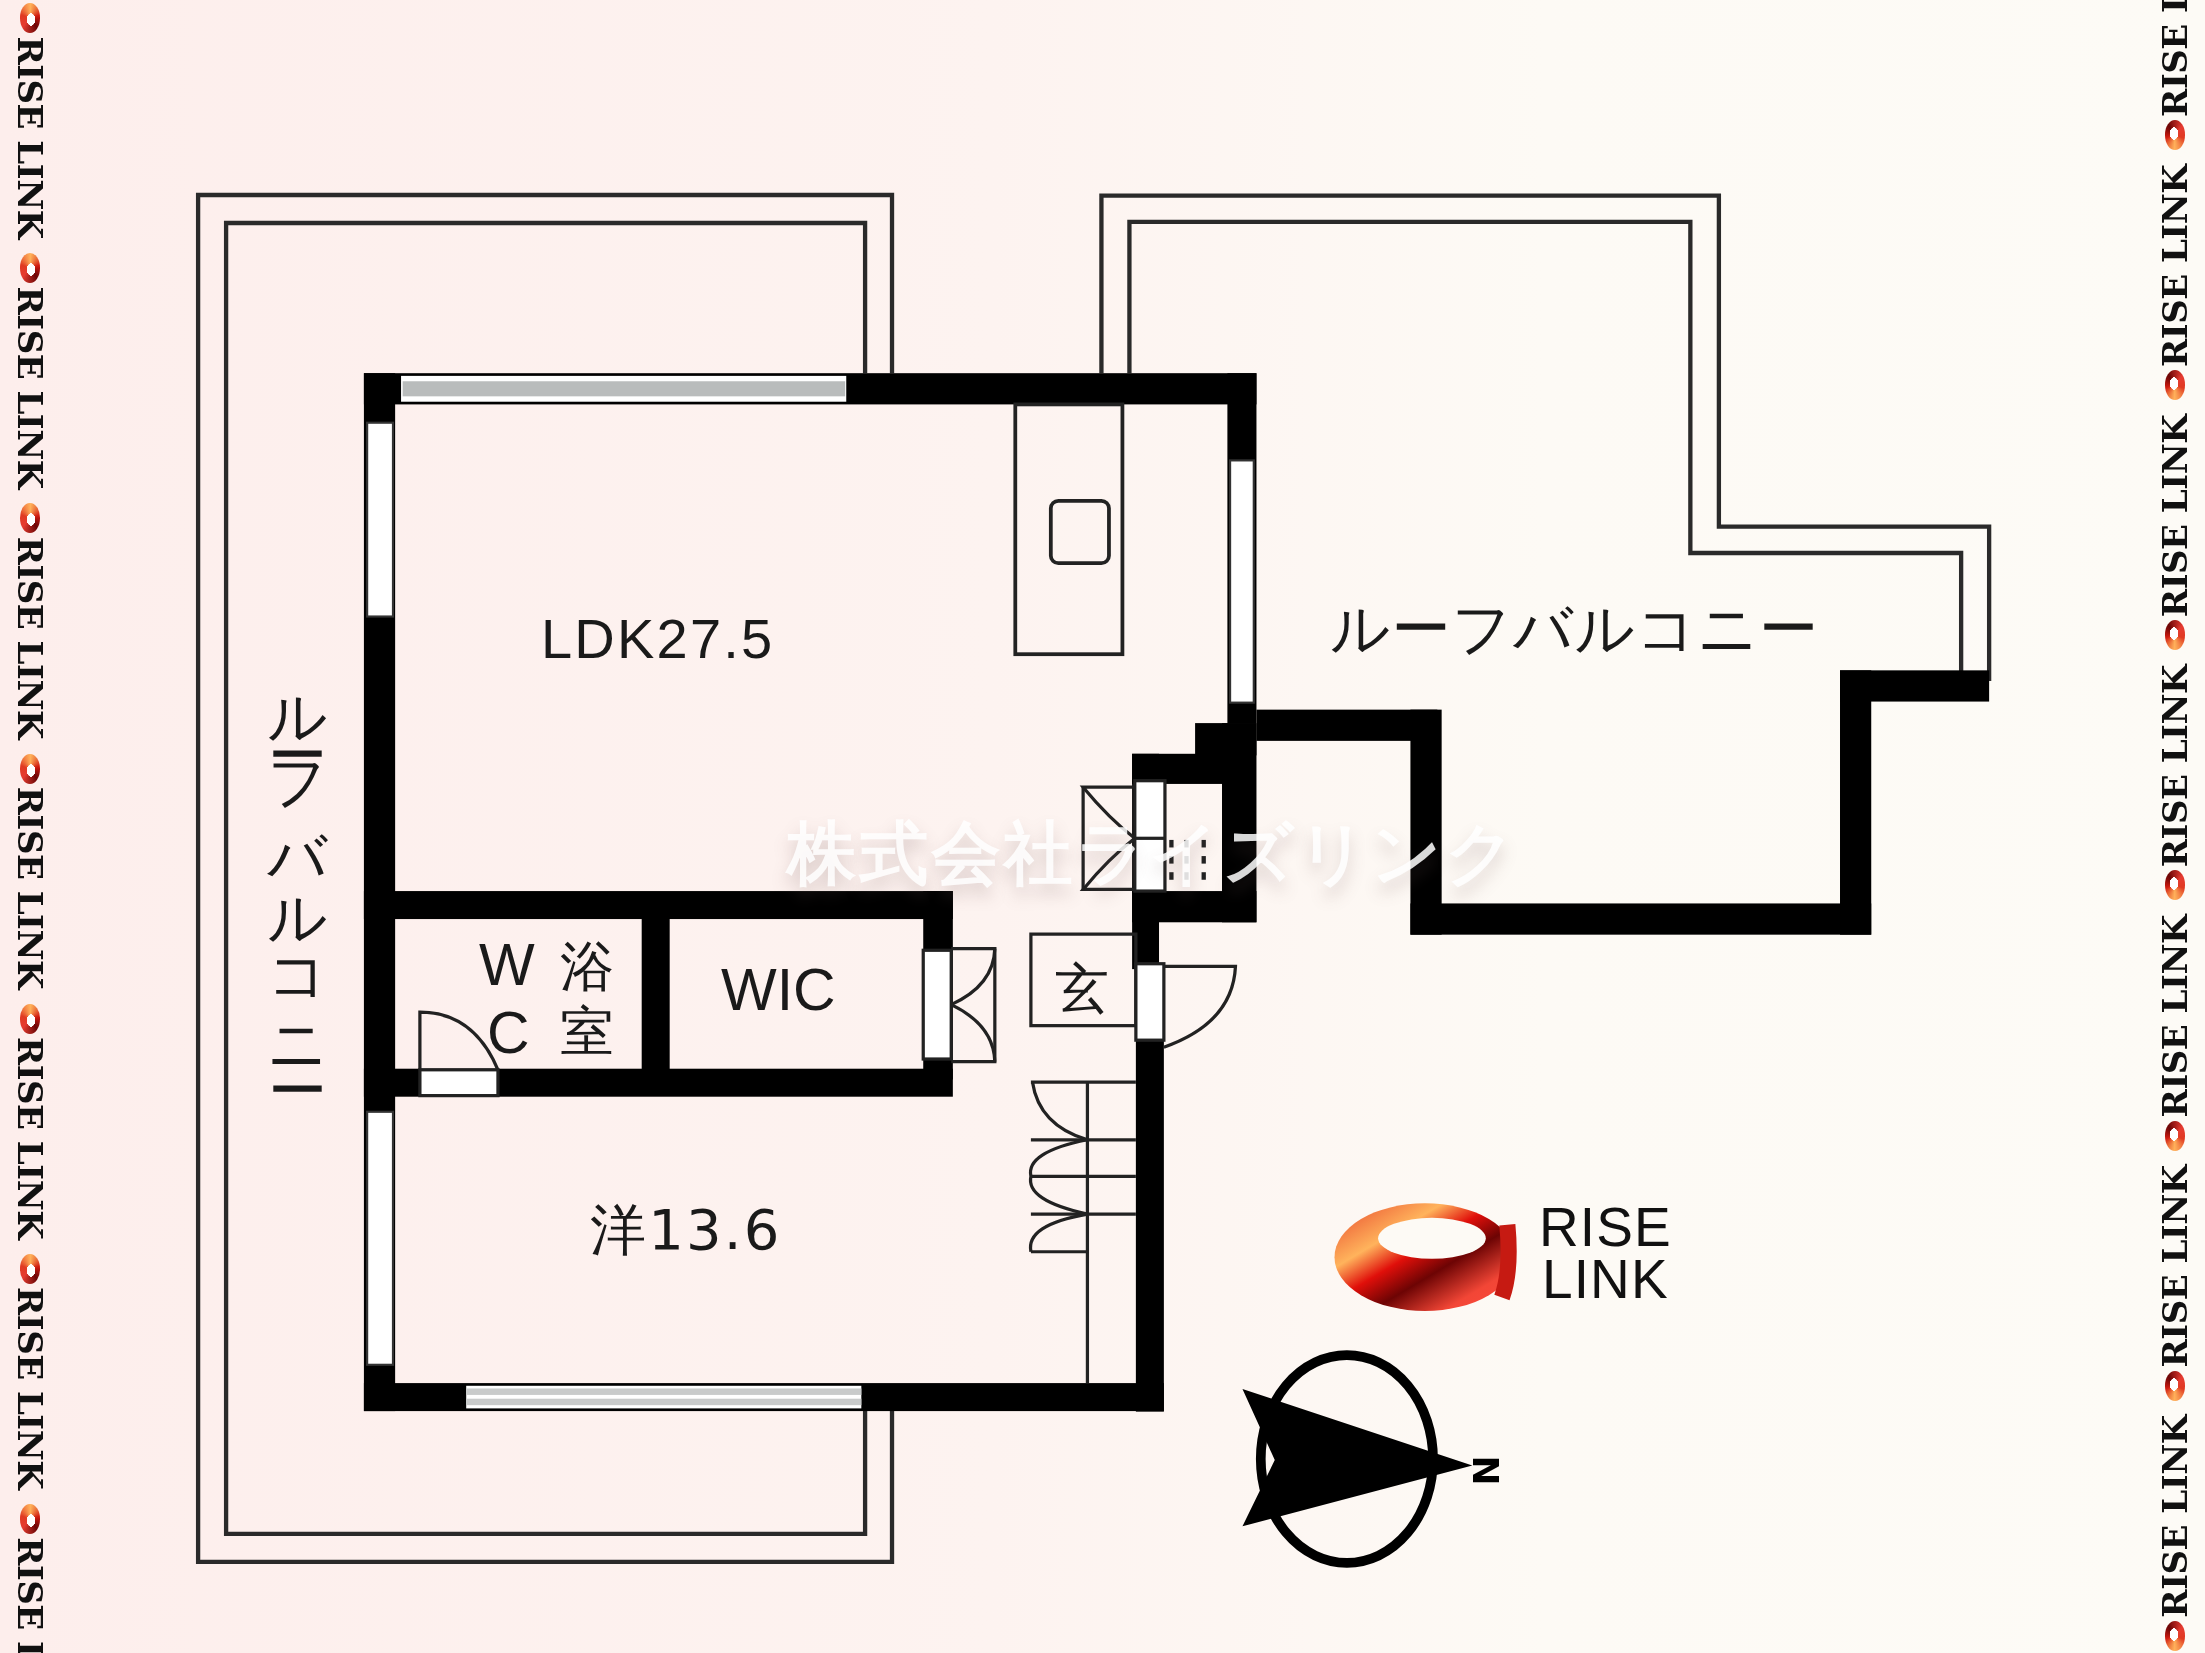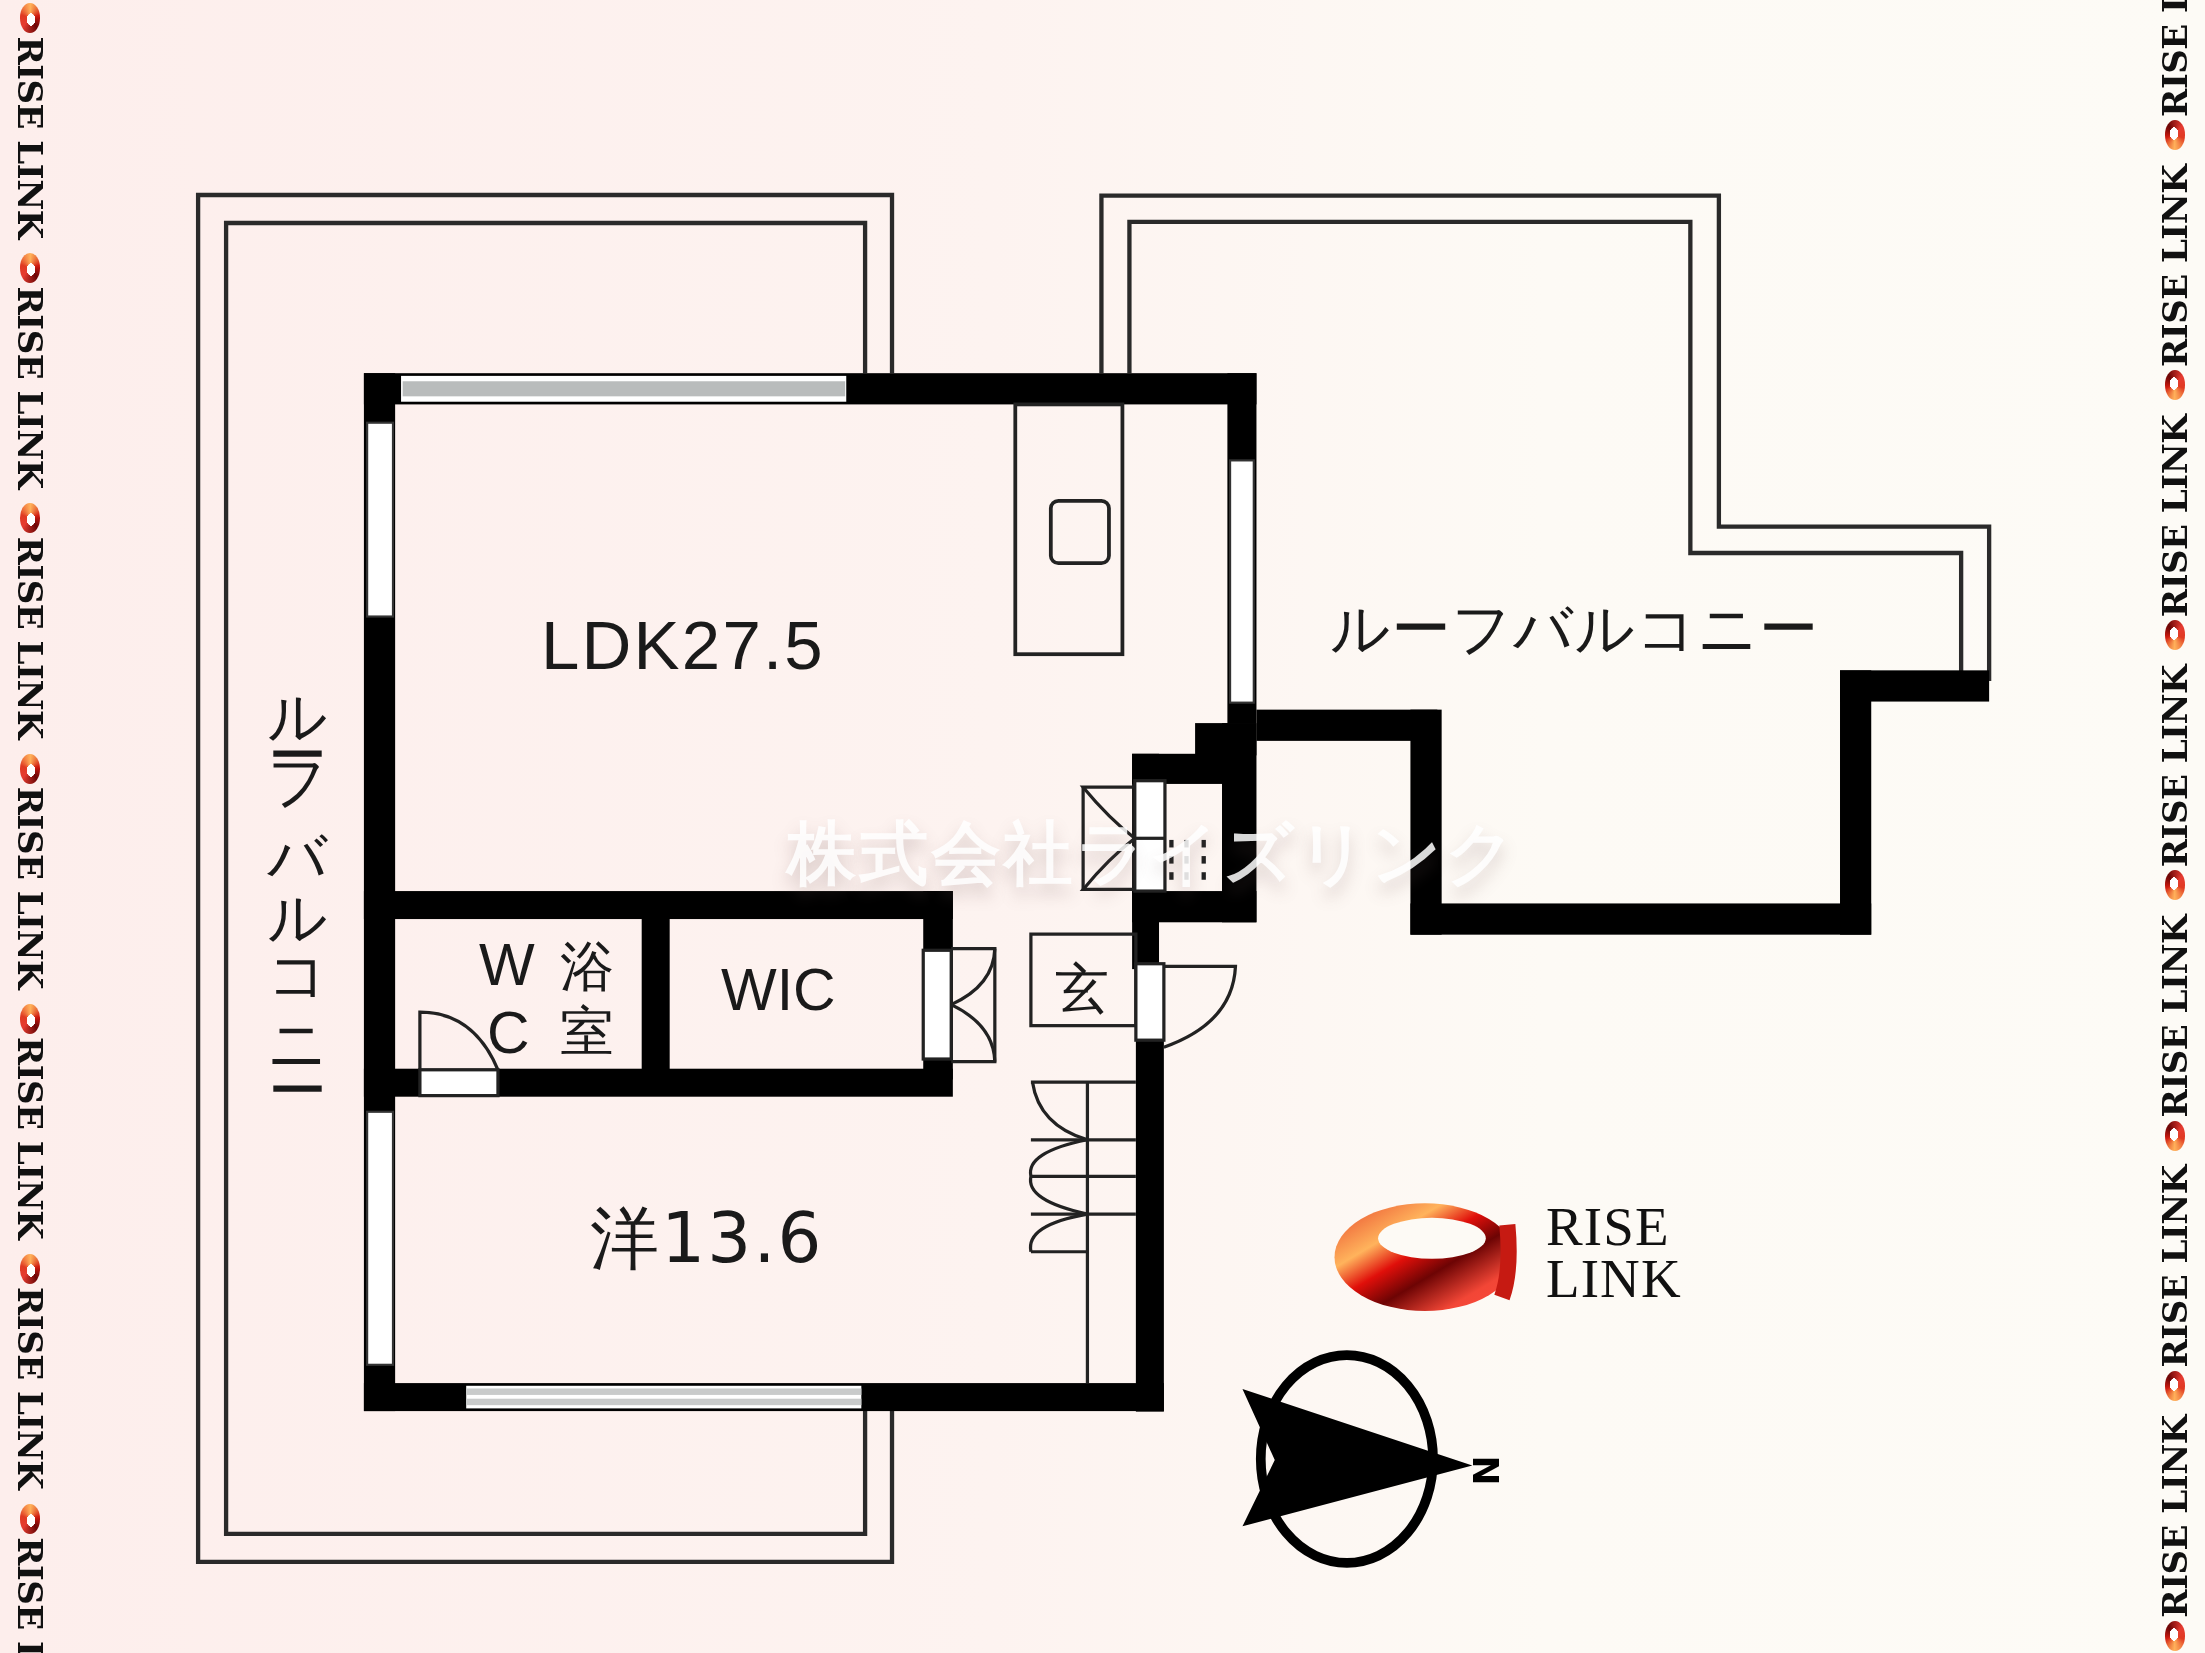--- a/index.html
+++ b/index.html
@@ -15,30 +15,30 @@
                  white-space:nowrap; font-family:"DejaVu Serif", serif; font-weight:bold;
                  font-size:34px; line-height:59px; color:#111; letter-spacing:-0.5px; }
   .left .strip-inner { transform-origin:0 0; transform: translate(59px,0) rotate(90deg); }
   .right .strip-inner { transform-origin:0 0; transform: translate(0,1654px) rotate(-90deg); }
   .strip-inner .unit { display:inline-block; }
   .ring-mini { display:inline-block; width:30px; height:20.5px; border-radius:50%;
                background: radial-gradient(ellipse at 55% 45%, #ffffff 0 26%, transparent 27%),
                            conic-gradient(from 200deg, #e03a22, #ffb15a, #d11b10, #6a0505, #e63b30, #e03a22);
                vertical-align:middle; margin:0 3.2px; position:relative; top:-3.2px; }
   .label { position:absolute; color:#1a1a1a; white-space:nowrap; }
-  .room-lg { font-family:"Liberation Sans", sans-serif; font-size:69px; letter-spacing:2.2px;text-align:center; }
+  .room-lg { font-family:"Liberation Sans", sans-serif; font-size:56px; letter-spacing:2.2px;text-align:center; }
   .room-md { font-family:"Liberation Sans", sans-serif; font-size:59px; }
   .jp { font-family:"DejaVu Sans", sans-serif; }
   .balcony-h { font-size:59px; letter-spacing:1.1px; }
   .balcony-v { font-size:59px; writing-mode: vertical-rl; line-height:1; }
   .watermark { position:absolute; left:775px; top:808px; font-size:69px; color:rgba(255,255,255,0.85);
                font-weight:bold; text-shadow: 0 9.7px 16px rgba(120,90,90,0.25); letter-spacing:3.2px;margin-left:12px; }
   .brand { position:absolute; left:1368px; top:1201px; }
-  .brand-text { position:absolute; left:178px; top:0; font-family:Liberation Serif, serif; font-size:55px;
-                line-height:52px; color:#111; letter-spacing:1.1px; }
+  .brand-text { position:absolute; left:171px; top:0; font-family:Liberation Sans, sans-serif; font-size:55px;
+                line-height:52px; color:#111; letter-spacing:1.1px;text-align:center; }
   .compass-n { position:absolute; left:1470px; top:1450px; font-family:"DejaVu Sans", sans-serif;
                font-weight:bold; font-size:36px; transform:rotate(90deg); color:#000; }
 </style>
 </head>
 <body>
 
 <div class="stage">
 
   <div class="border-strip left">
     <div class="strip-inner">

